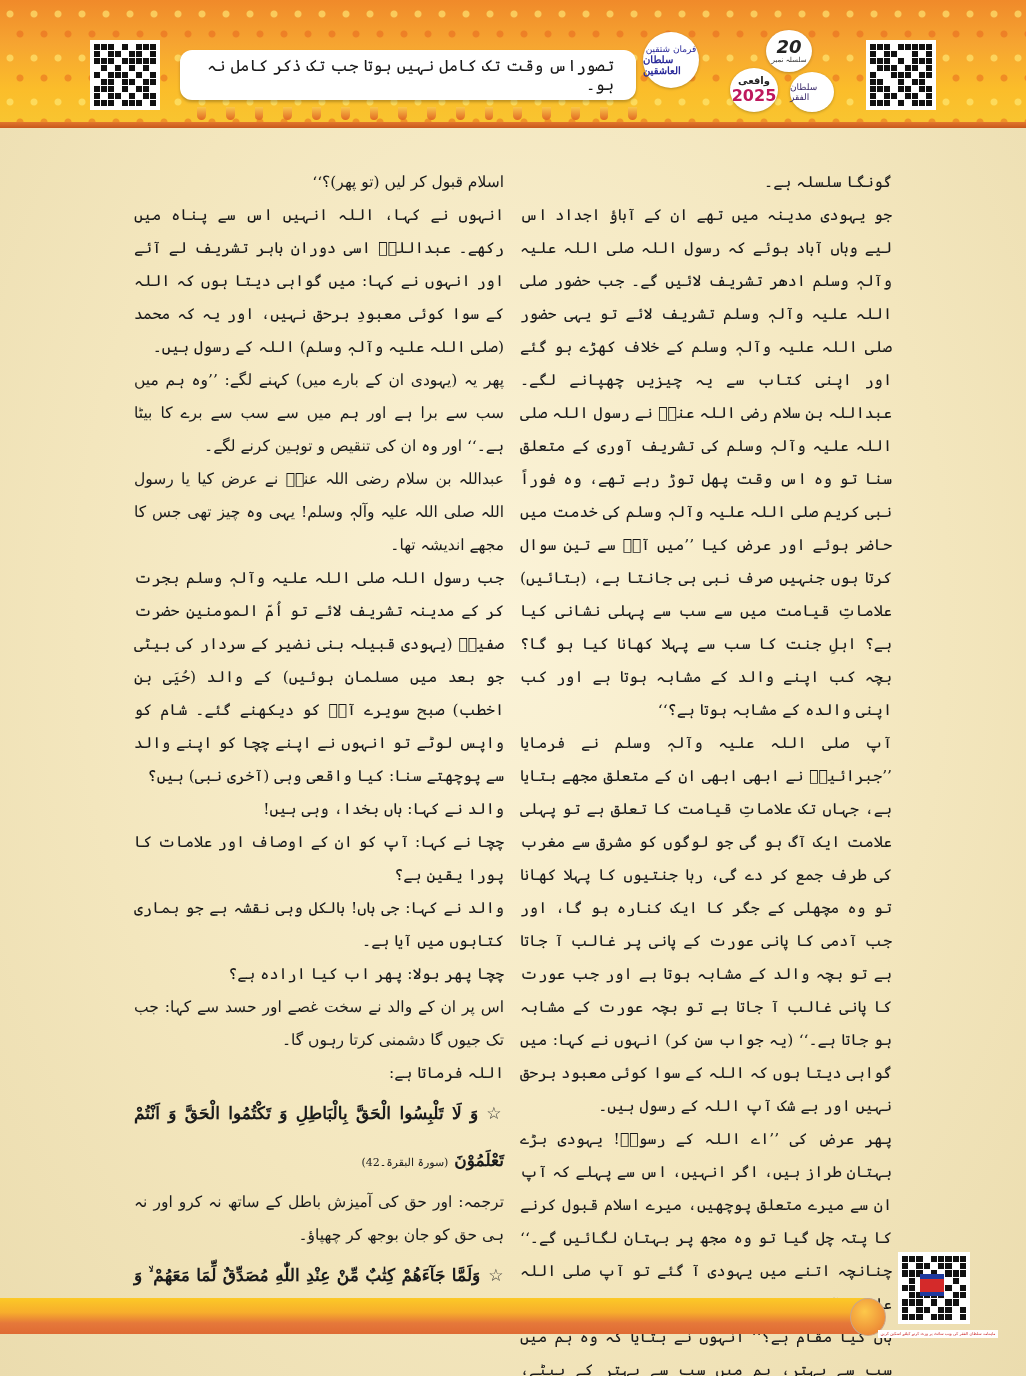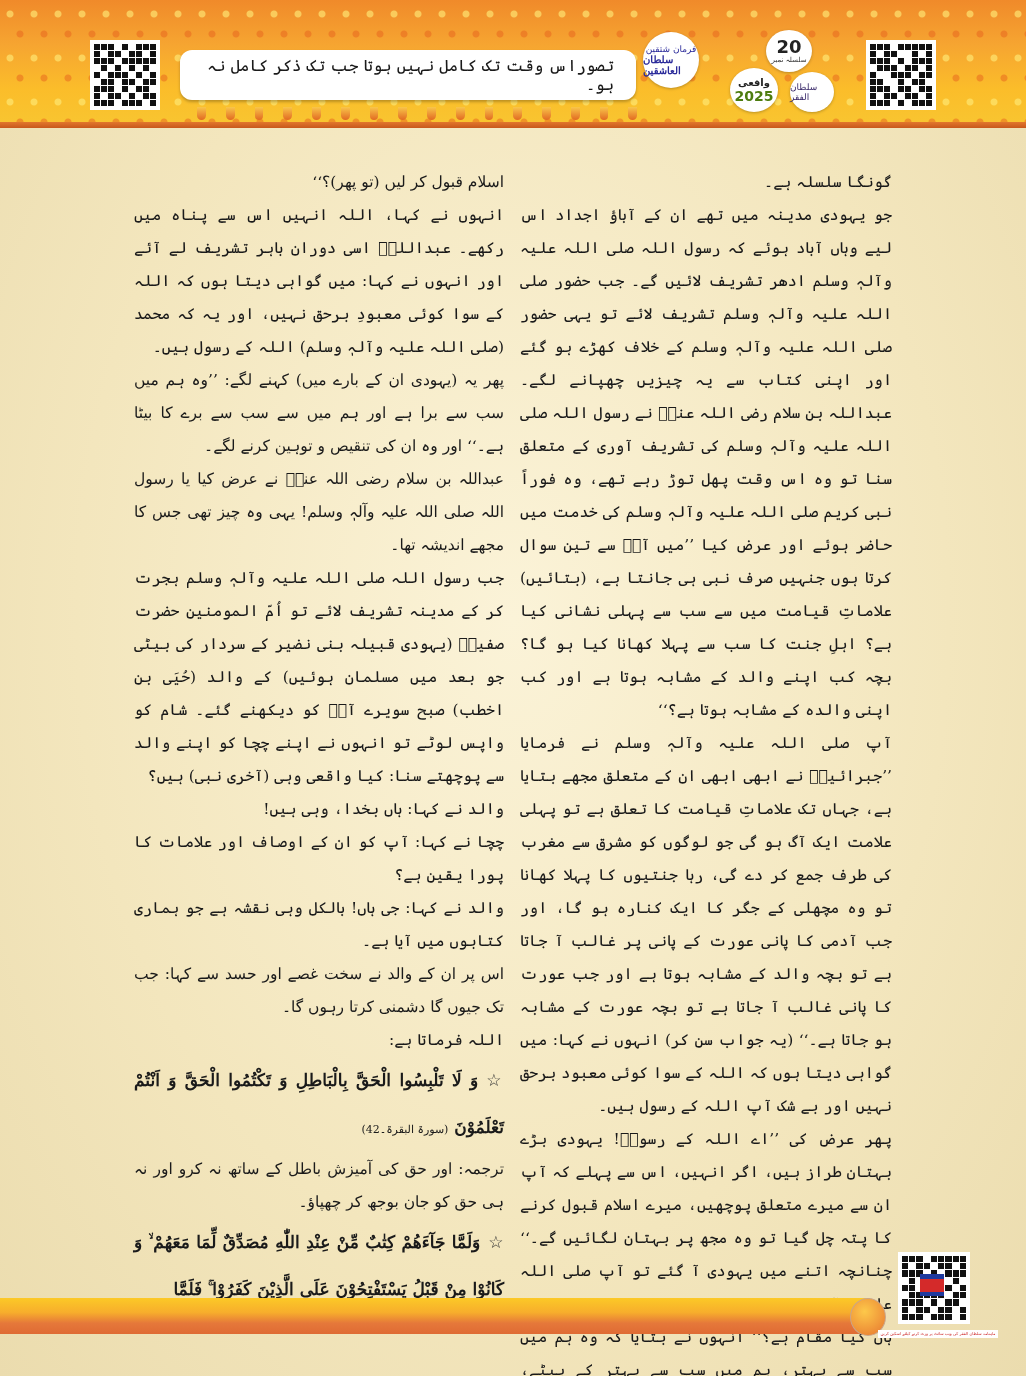--- a/index.html
+++ b/index.html
@@ -43,25 +43,25 @@
   .quote-text { direction:rtl; font-family:"DejaVu Serif", serif; font-size:16px; color:#1a1a1a; }
   .bubble {
     position:absolute; background:#fff; border-radius:50%;
     display:flex; flex-direction:column; align-items:center; justify-content:center;
     box-shadow: 0 1px 3px rgba(0,0,0,.25);
   }
   .bubble-brand { left:643px; top:32px; width:56px; height:56px; }
   .brand-line1 { font-size:9px; color:#2a2a9a; font-family:"DejaVu Serif", serif; }
   .brand-line2 { font-size:10px; color:#2a2a9a; font-family:"DejaVu Serif", serif; font-weight:bold; }
   .bubble-issue { left:766px; top:30px; width:46px; height:42px; }
-  .issue-num { font-size:18px; font-weight:bold; color:#222; line-height:1; }
+  .issue-num { font-size:18px; font-weight:bold; color:#222; line-height:1;font-style:italic; }
   .issue-lbl { font-size:7px; color:#333; }
   .bubble-date { left:730px; top:68px; width:48px; height:44px; }
   .date-month { font-size:10px; font-weight:bold; color:#222; direction:rtl; }
-  .date-year { font-size:14px; font-weight:bold; color:#4d7c0f;text-align:right; }
+  .date-year { font-size:16px; font-weight:bold; color:#be185d;text-align:right; }
   .bubble-logo { left:790px; top:72px; width:44px; height:40px; }
   .logo-text { font-size:9px; color:#3a2a6a; font-family:"DejaVu Serif", serif; }
 
   .column {
     position:absolute; top:166px; direction:rtl; text-align:justify;
     font-family:"DejaVu Serif", serif; font-size:15.5px; color:#1a1a1a; line-height:33px;
   }
   .col-right { left:520px; width:372px; }
   .col-left { left:134px; width:370px; }
   .column p { margin:0; }
@@ -315,20 +315,21 @@
 
 <div class="column col-left">
   <p>اسلام قبول کر لیں (تو پھر)؟‘‘</p>
   <p>انہوں نے کہا، اللہ انہیں اس سے پناہ میں رکھے۔ عبداللہؓ اسی دوران باہر تشریف لے آئے اور انہوں نے کہا: میں گواہی دیتا ہوں کہ اللہ کے سوا کوئی معبودِ برحق نہیں، اور یہ کہ محمد (صلی اللہ علیہ وآلہٖ وسلم) اللہ کے رسول ہیں۔</p>
   <p>پھر یہ (یہودی ان کے بارے میں) کہنے لگے: ’’وہ ہم میں سب سے برا ہے اور ہم میں سے سب سے برے کا بیٹا ہے۔‘‘ اور وہ ان کی تنقیص و توہین کرنے لگے۔</p>
   <p>عبداللہ بن سلام رضی اللہ عنہٗ نے عرض کیا یا رسول اللہ صلی اللہ علیہ وآلہٖ وسلم! یہی وہ چیز تھی جس کا مجھے اندیشہ تھا۔</p>
   <p>جب رسول اللہ صلی اللہ علیہ وآلہٖ وسلم ہجرت کر کے مدینہ تشریف لائے تو اُمّ المومنین حضرت صفیہؓ (یہودی قبیلہ بنی نضیر کے سردار کی بیٹی جو بعد میں مسلمان ہوئیں) کے والد (حُیَی بن اخطب) صبح سویرے آپؐ کو دیکھنے گئے۔ شام کو واپس لوٹے تو انہوں نے اپنے چچا کو اپنے والد سے پوچھتے سنا: کیا واقعی وہی (آخری نبی) ہیں؟</p>
   <p>والد نے کہا: ہاں بخدا، وہی ہیں!</p>
   <p>چچا نے کہا: آپ کو ان کے اوصاف اور علامات کا پورا یقین ہے؟</p>
   <p>والد نے کہا: جی ہاں! بالکل وہی نقشہ ہے جو ہماری کتابوں میں آیا ہے۔</p>
+  <p>چچا پھر بولا: پھر اب کیا ارادہ ہے؟</p>
   <p>اس پر ان کے والد نے سخت غصے اور حسد سے کہا: جب تک جیوں گا دشمنی کرتا رہوں گا۔</p>
   <p>اللہ فرماتا ہے:</p>
   <p class="verse">
     <span class="star">☆</span><span>وَ لَا تَلْبِسُوا الْحَقَّ بِالْبَاطِلِ وَ تَكْتُمُوا الْحَقَّ وَ اَنْتُمْ تَعْلَمُوْنَ</span>
     <span class="verse-ref">(سورۃ البقرۃ۔42)</span>
   </p>
   <p>ترجمہ: اور حق کی آمیزش باطل کے ساتھ نہ کرو اور نہ ہی حق کو جان بوجھ کر چھپاؤ۔</p>
   <p class="verse">
     <span class="star">☆</span><span>وَلَمَّا جَآءَهُمْ كِتٰبٌ مِّنْ عِنْدِ اللّٰهِ مُصَدِّقٌ لِّمَا مَعَهُمْ ۙ وَ كَانُوْا مِنْ قَبْلُ يَسْتَفْتِحُوْنَ عَلَى الَّذِيْنَ كَفَرُوْا ۚ فَلَمَّا</span>
   </p>

